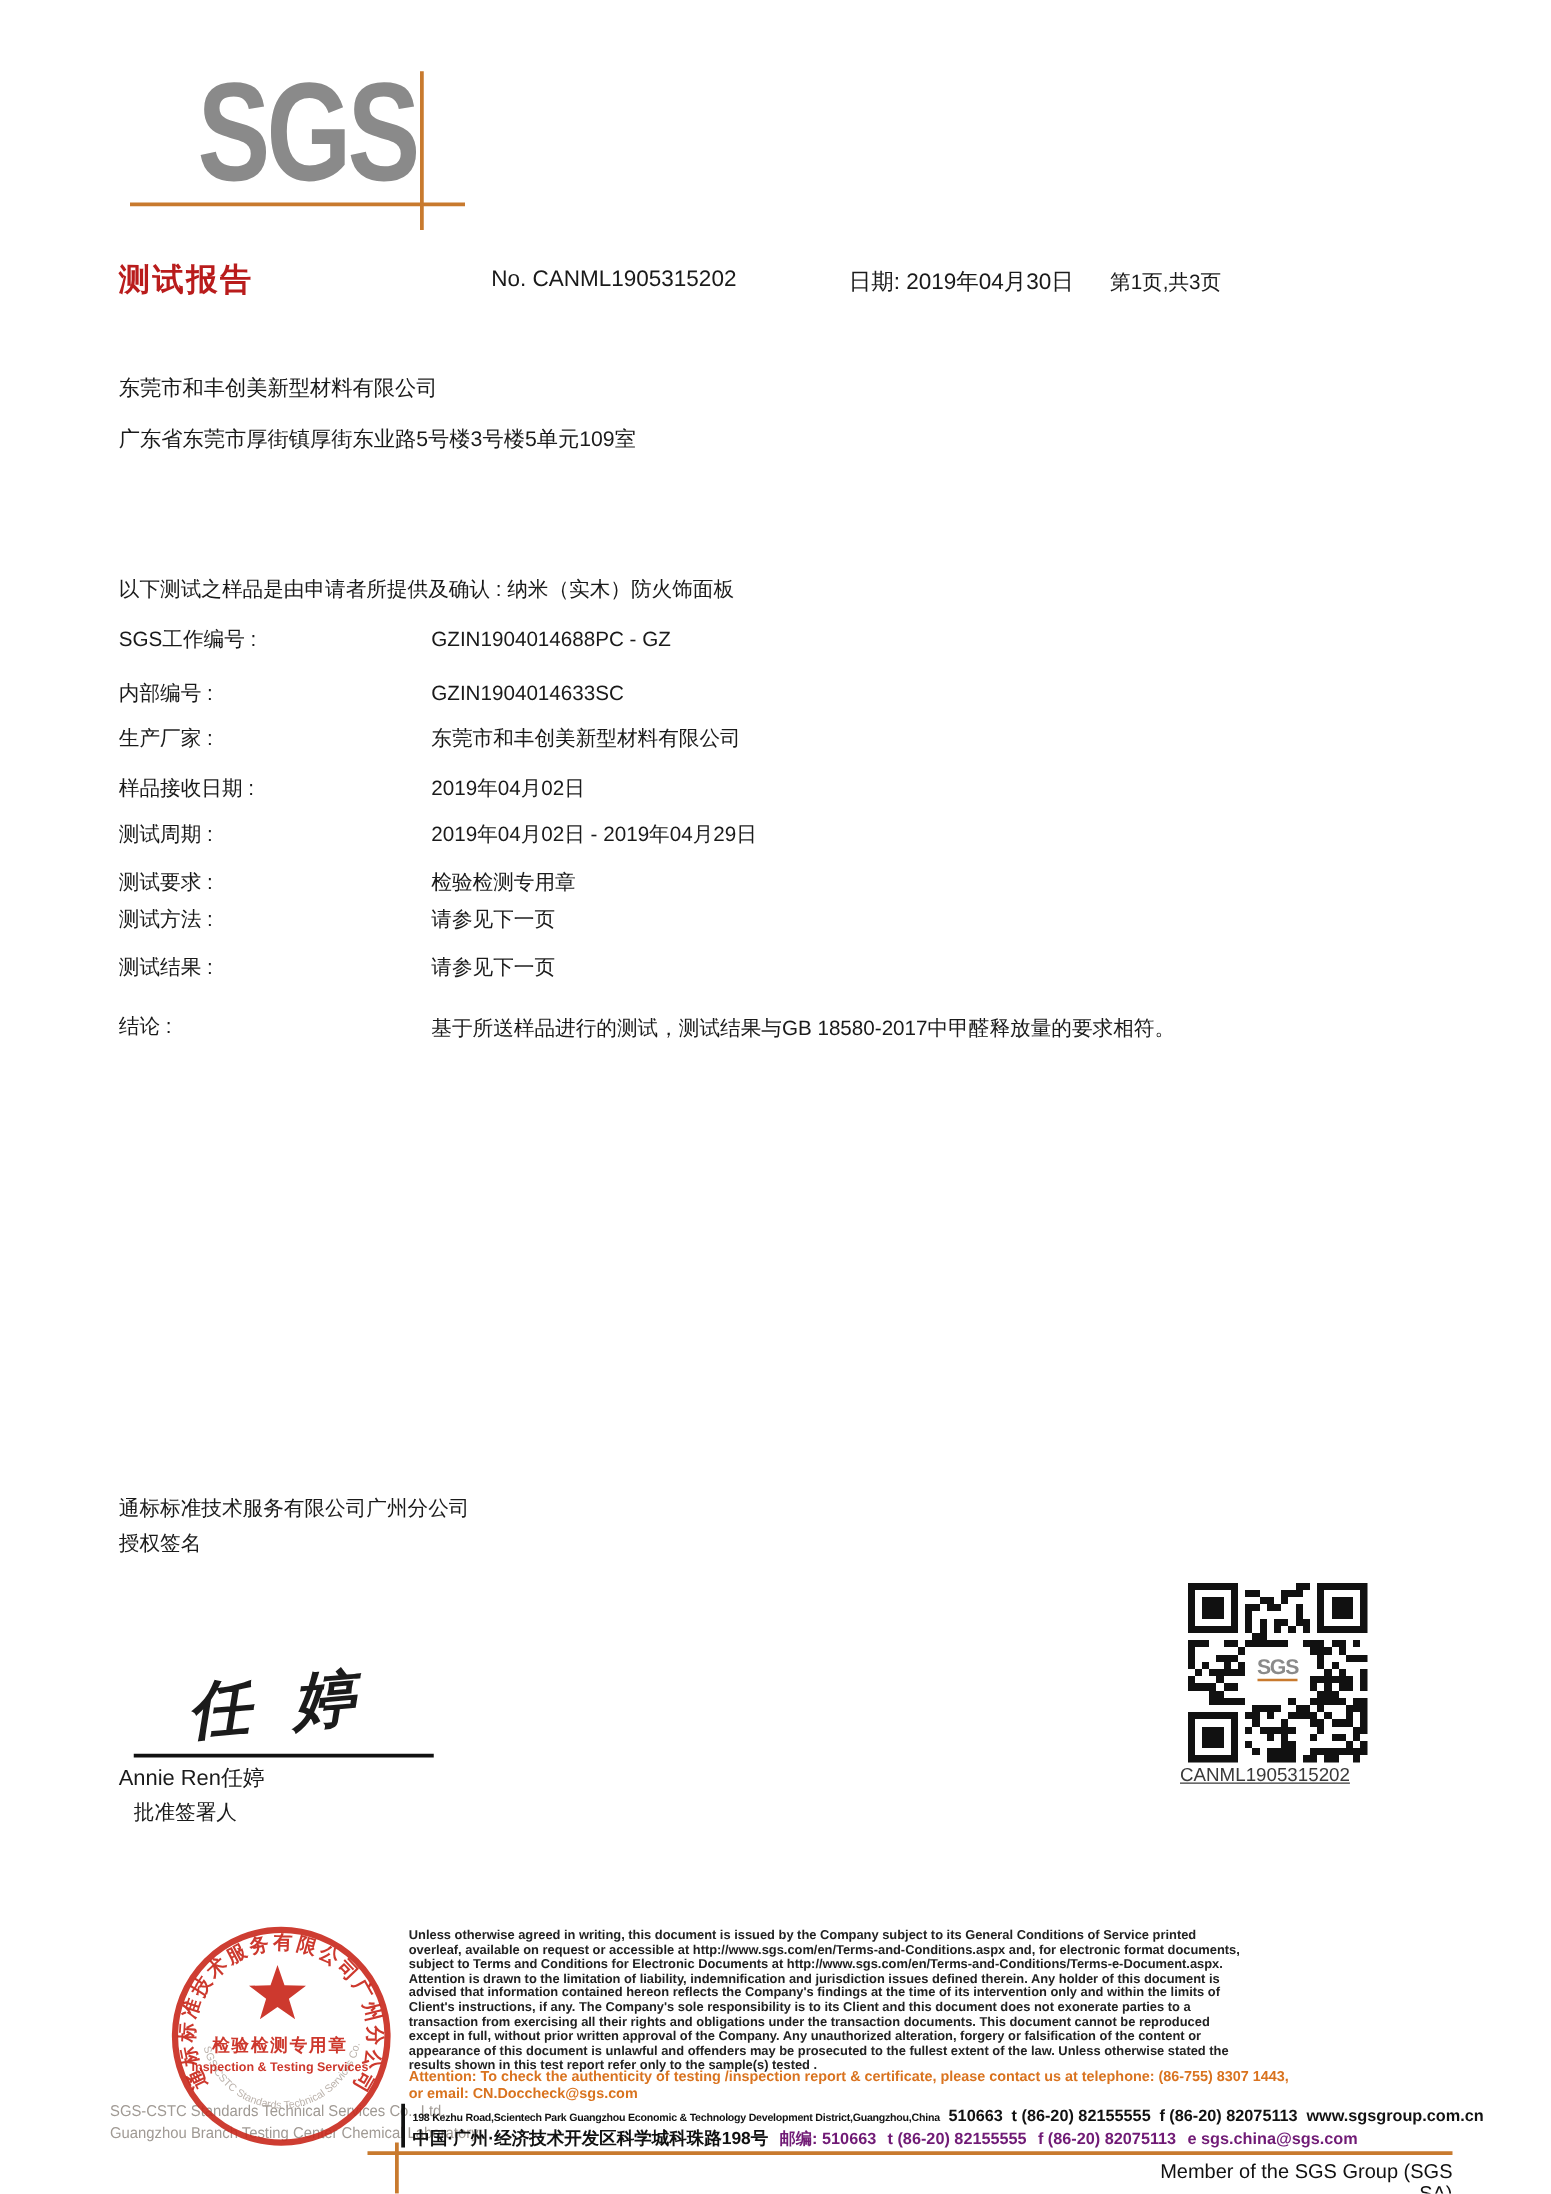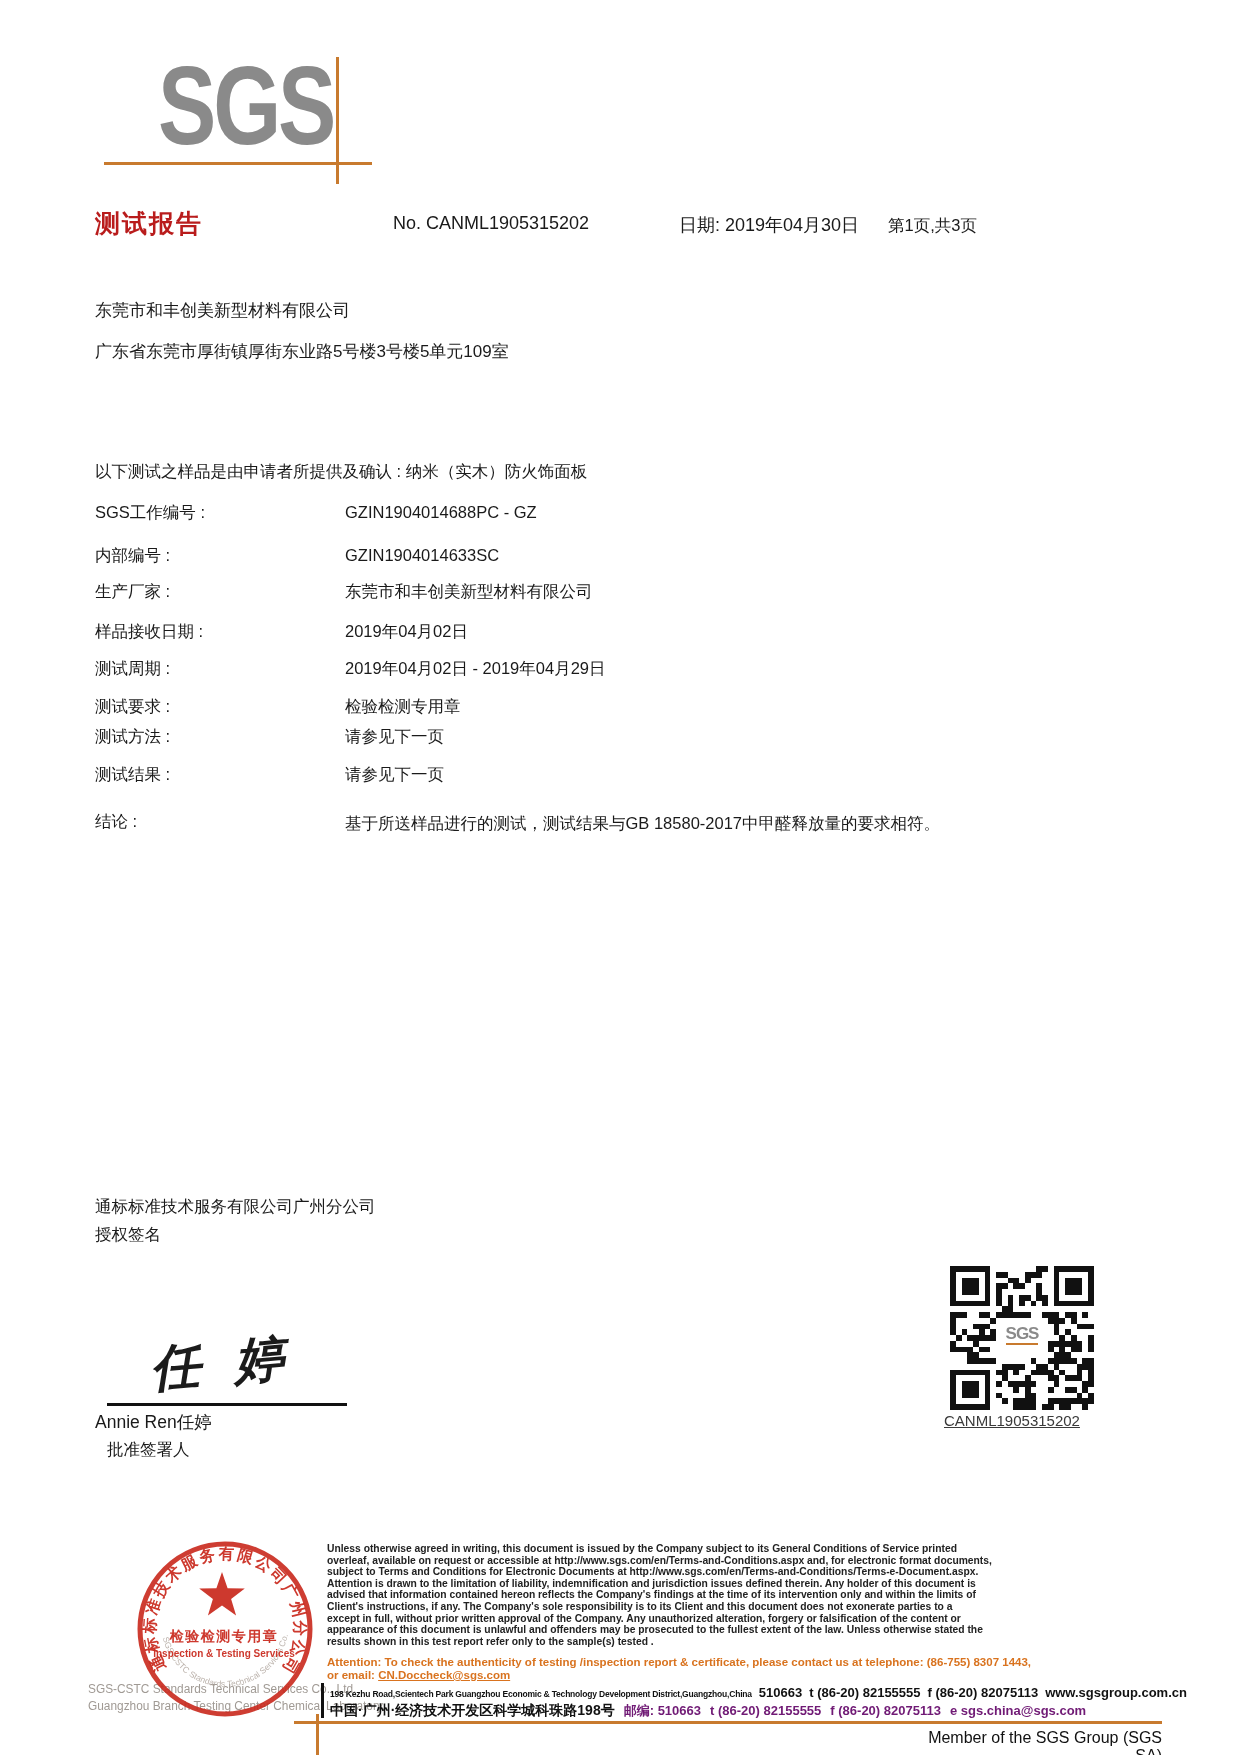--- a/index.html
+++ b/index.html
@@ -48,21 +48,21 @@
   .qr-label{position:absolute;left:944px;top:1412px;width:156px;font-size:15px;color:#3a3a3a;text-decoration:underline;}
   
   .stamp-svg{position:absolute;left:134px;top:1538px;}
   .stamp-cap1{position:absolute;left:88px;top:1682px;font-size:12.5px;color:#a09a94;white-space:nowrap;transform:scaleX(.95);transform-origin:left top;}
   .stamp-cap2{position:absolute;left:88px;top:1699px;font-size:12.5px;color:#a09a94;white-space:nowrap;transform:scaleX(.95);transform-origin:left top;}
   
   .legal{position:absolute;left:327px;top:1543px;width:840px;}
   .legal .ln{font-size:10.3px;font-weight:700;color:#222;line-height:11.6px;white-space:nowrap;}
   .attn1{position:absolute;left:327px;top:1656px;font-size:11.5px;font-weight:700;color:#d9731f;white-space:nowrap;}
   .attn2{position:absolute;left:327px;top:1669px;font-size:11.5px;font-weight:700;color:#d9731f;white-space:nowrap;}
-  .attn2 .mail{text-decoration:underline;}
+  .attn2 .mail{}
   
   .footer-bar{position:absolute;left:321px;top:1683px;width:3px;height:35px;background:#111;}
   .f-line1{position:absolute;left:330px;top:1685px;display:flex;align-items:baseline;white-space:nowrap;}
   .f-line1 .adr{font-size:8.5px;font-weight:700;letter-spacing:-.2px;color:#111;}
   .f-line1 .big{font-size:13px;font-weight:700;color:#111;margin-left:7px;}
   .f-line2{position:absolute;left:330px;top:1702px;display:flex;align-items:baseline;white-space:nowrap;}
   .f-line2 .cn{font-size:14px;font-weight:700;color:#111;}
   .f-line2 .big{font-size:13px;font-weight:700;color:#701a75;margin-left:9px;}
   .orange-rule{position:absolute;left:294px;top:1721px;width:868px;height:3px;background:#c87a2e;}
   .orange-vmark{position:absolute;left:316px;top:1714px;width:3px;height:41px;background:#c87a2e;}
@@ -443,20 +443,21 @@
     <text x="90" y="119" text-anchor="middle" font-size="10" font-weight="700" fill="#c9281c" opacity="0.92">Inspection &amp; Testing Services</text>
   </svg>
 
   <div class="legal">
     <div class="ln">Unless otherwise agreed in writing, this document is issued by the Company subject to its General Conditions of Service printed</div>
     <div class="ln">overleaf, available on request or accessible at http://www.sgs.com/en/Terms-and-Conditions.aspx and, for electronic format documents,</div>
     <div class="ln">subject to Terms and Conditions for Electronic Documents at http://www.sgs.com/en/Terms-and-Conditions/Terms-e-Document.aspx.</div>
     <div class="ln">Attention is drawn to the limitation of liability, indemnification and jurisdiction issues defined therein. Any holder of this document is</div>
     <div class="ln">advised that information contained hereon reflects the Company's findings at the time of its intervention only and within the limits of</div>
     <div class="ln">Client's instructions, if any. The Company's sole responsibility is to its Client and this document does not exonerate parties to a</div>
+    <div class="ln">transaction from exercising all their rights and obligations under the transaction documents. This document cannot be reproduced</div>
     <div class="ln">except in full, without prior written approval of the Company. Any unauthorized alteration, forgery or falsification of the content or</div>
     <div class="ln">appearance of this document is unlawful and offenders may be prosecuted to the fullest extent of the law. Unless otherwise stated the</div>
     <div class="ln">results shown in this test report refer only to the sample(s) tested .</div>
   </div>
   <div class="attn1">Attention: To check the authenticity of testing /inspection report &amp; certificate, please contact us at telephone: (86-755) 8307 1443,</div>
   <div class="attn2">
     <span>or email: </span><span class="mail">CN.Doccheck@sgs.com</span>
   </div>
 
   <div class="footer-bar"></div>

